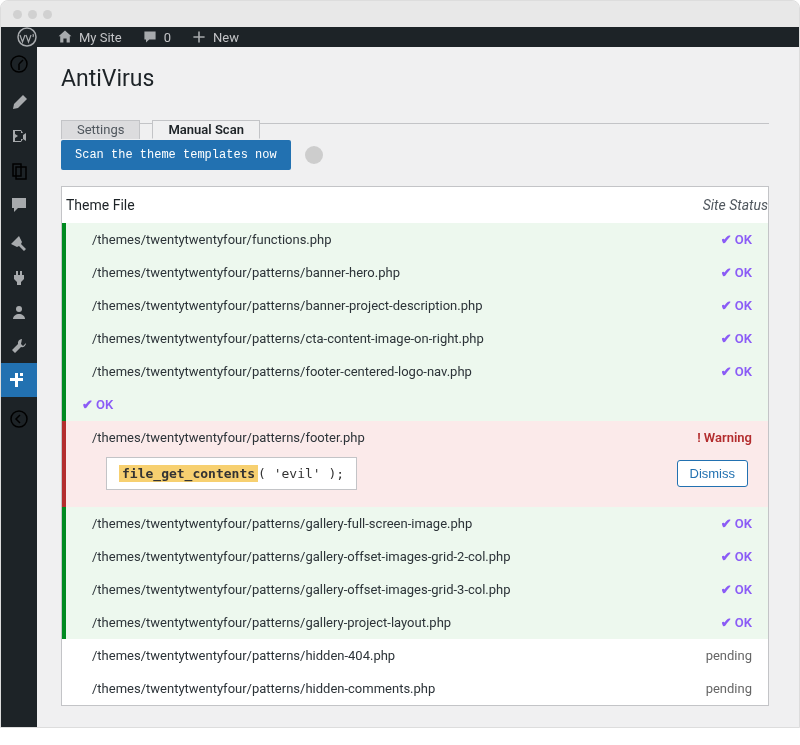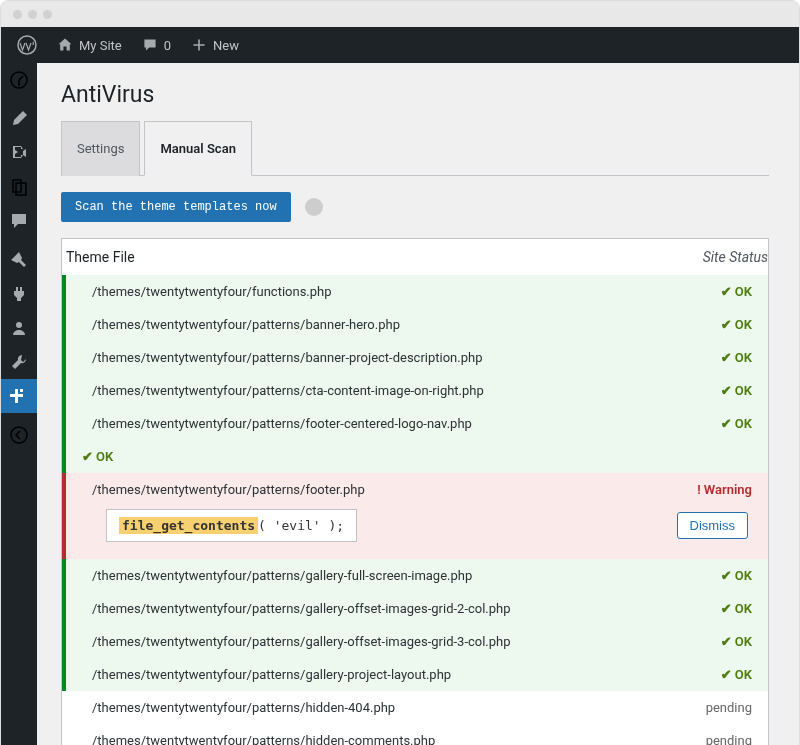--- a/index.html
+++ b/index.html
@@ -3,55 +3,55 @@
 <meta charset="utf-8">
 <style>
 * { margin: 0; padding: 0; box-sizing: border-box; }
 body { font-family: -apple-system, BlinkMacSystemFont, "Segoe UI", Roboto, sans-serif; background: #fff; }
 
 .browser-frame { width: 800px; border: 1px solid #ddd; border-radius: 8px 8px 0 0; overflow: hidden; background: #f0f0f0; }
 .browser-bar { height: 26px; background: #e8e8e8; display: flex; align-items: center; padding: 0 12px; gap: 6px; }
 .browser-dot { width: 9px; height: 9px; border-radius: 50%; background: #d1d1d1; }
 
 .wp-admin { display: flex; flex-direction: column; background: #f0f0f1; }
-.wp-topbar { height: 36px; background: #1d2327; display: flex; align-items: center; color: #c3c4c7; font-size: 13px; padding: 8px 8px; justify-content: space-between; }
+.wp-topbar { height: 20px; background: #1d2327; display: flex; align-items: center; color: #c3c4c7; font-size: 13px; padding: 8px 8px; justify-content: space-between; }
 .wp-topbar-left, .wp-topbar-right { display: flex; align-items: center; gap: 4px; }
 .wp-topbar-item { display: flex; align-items: center; gap: 6px; padding: 0 8px; height: 32px; cursor: pointer; }
 .wp-topbar-item svg { fill: #a7aaad; }
 .wp-avatar { width: 16px; height: 16px; background: #50575e; }
 
 .wp-body { display: flex; min-height: 680px; }
 .wp-sidebar { width: 36px; background: #1d2327; display: flex; flex-direction: column; }
 .wp-menu-item { height: 34px; display: flex; align-items: center; justify-content: center; cursor: pointer; }
 .wp-menu-item svg { fill: #a7aaad; width: 20px; height: 20px; }
 .wp-menu-item.active { background: #2271b1; }
 .wp-menu-item.active svg { fill: #fff; }
 .wp-menu-sep { height: 5px; }
 
 .wp-content { flex: 1; padding: 18px 30px 0 24px; overflow: hidden; }
 .wp-heading { font-size: 23px; font-weight: 400; color: #1d2327; margin-bottom: 12px; }
 
 .wp-tabs { display: flex; border-bottom: 1px solid #c3c4c7; margin-bottom: 16px; }
-.wp-tab { padding: 19px 15px; background: #dcdcde; border: 1px solid #c3c4c7; border-bottom: none; margin-right: 4px; font-size: 13px; color: #50575e; cursor: pointer; border-radius: 0; position: relative; top: 1px; }
+.wp-tab { padding: 1px 15px; background: #dcdcde; border: 1px solid #c3c4c7; border-bottom: none; margin-right: 12px; font-size: 13px; color: #50575e; cursor: pointer; border-radius: 0; position: relative; top: 16px; }
 .wp-tab.active { background: #f0f0f1; color: #1d2327; font-weight: 600; border-bottom: 1px solid #f0f0f1; }
 
 .scan-controls { display: flex; align-items: center; gap: 14px; margin-bottom: 16px; }
 .wp-button { background: #2271b1; color: #fff; border: none; padding: 8px 14px; font-size: 12px; cursor: pointer; border-radius: 2px; font-family: Liberation Mono, monospace; }
 .spinner { width: 18px; height: 18px; border-radius: 50%; background: #999; opacity: 0.4; }
 
 .scan-table { background: #fff; border: 1px solid #c3c4c7; }
 .scan-header { display: flex; padding: 10px 0; font-size: 14px; border-left: 4px solid transparent; }
 .scan-header .col-file { flex: 1; color: #1d2327; }
 .scan-header .col-status { color: #50575e; font-style: italic; }
 
 .scan-row { display: flex; align-items: center; padding: 9px 16px; font-size: 13px; border-left: 4px solid transparent; }
 .scan-row .col-file { flex: 1; color: #2c3338; padding-left: 10px; }
 .scan-row .col-status { font-weight: 600; }
 .scan-row.ok { background: #edf8ee; border-left-color: #008a20; }
-.scan-row.ok .col-status { color: #4d7c0f; }
+.scan-row.ok .col-status { color: #8b5cf6; }
 .scan-row.warning { background: #fbeaea; border-left-color: #b32d2e; flex-direction: column; align-items: stretch; }
 .scan-row.warning .row-main { display: flex; align-items: center; }
 .scan-row.warning .col-status { color: #b32d2e; }
 .scan-row.pending .col-status { color: #666; font-weight: 400; }
 
 .warning-detail { display: flex; align-items: center; margin-top: 12px; margin-bottom: 8px; padding-left: 24px; gap: 16px; }
 .code-box { border: 1px solid #c3c4c7; background: #fff; padding: 8px 12px; font-family: Consolas, Monaco, monospace; font-size: 13px; color: #333; }
 .code-highlight { background: #f7d070; padding: 1px 3px; font-weight: bold; }
 .dismiss-btn { background: #fff; border: 1px solid #2271b1; color: #2271b1; padding: 5px 12px; font-size: 13px; cursor: pointer; border-radius: 3px; margin-left: auto; margin-right: 4px; }
 </style>

